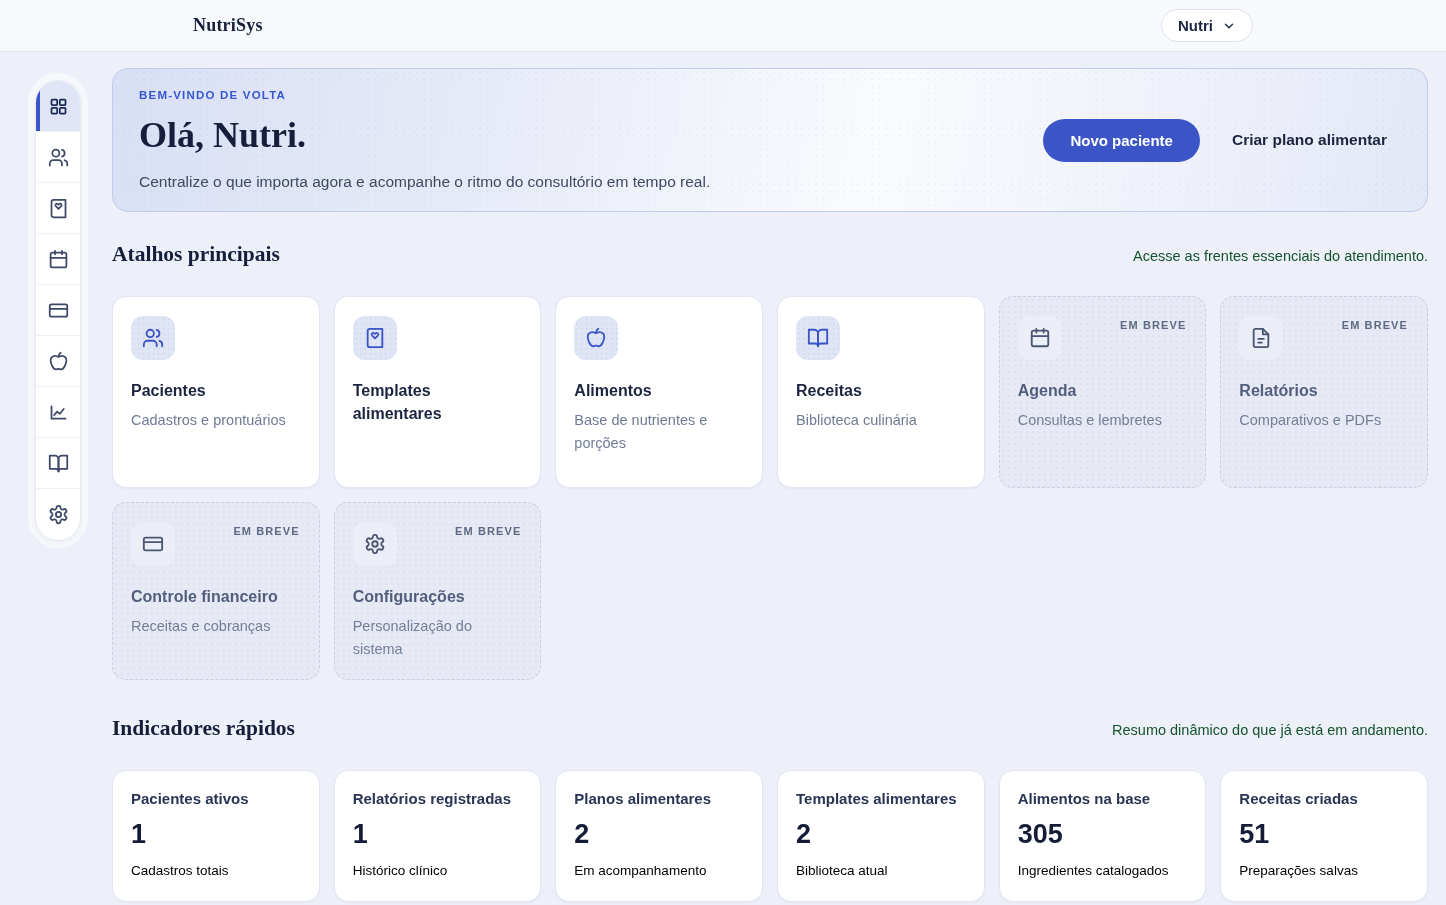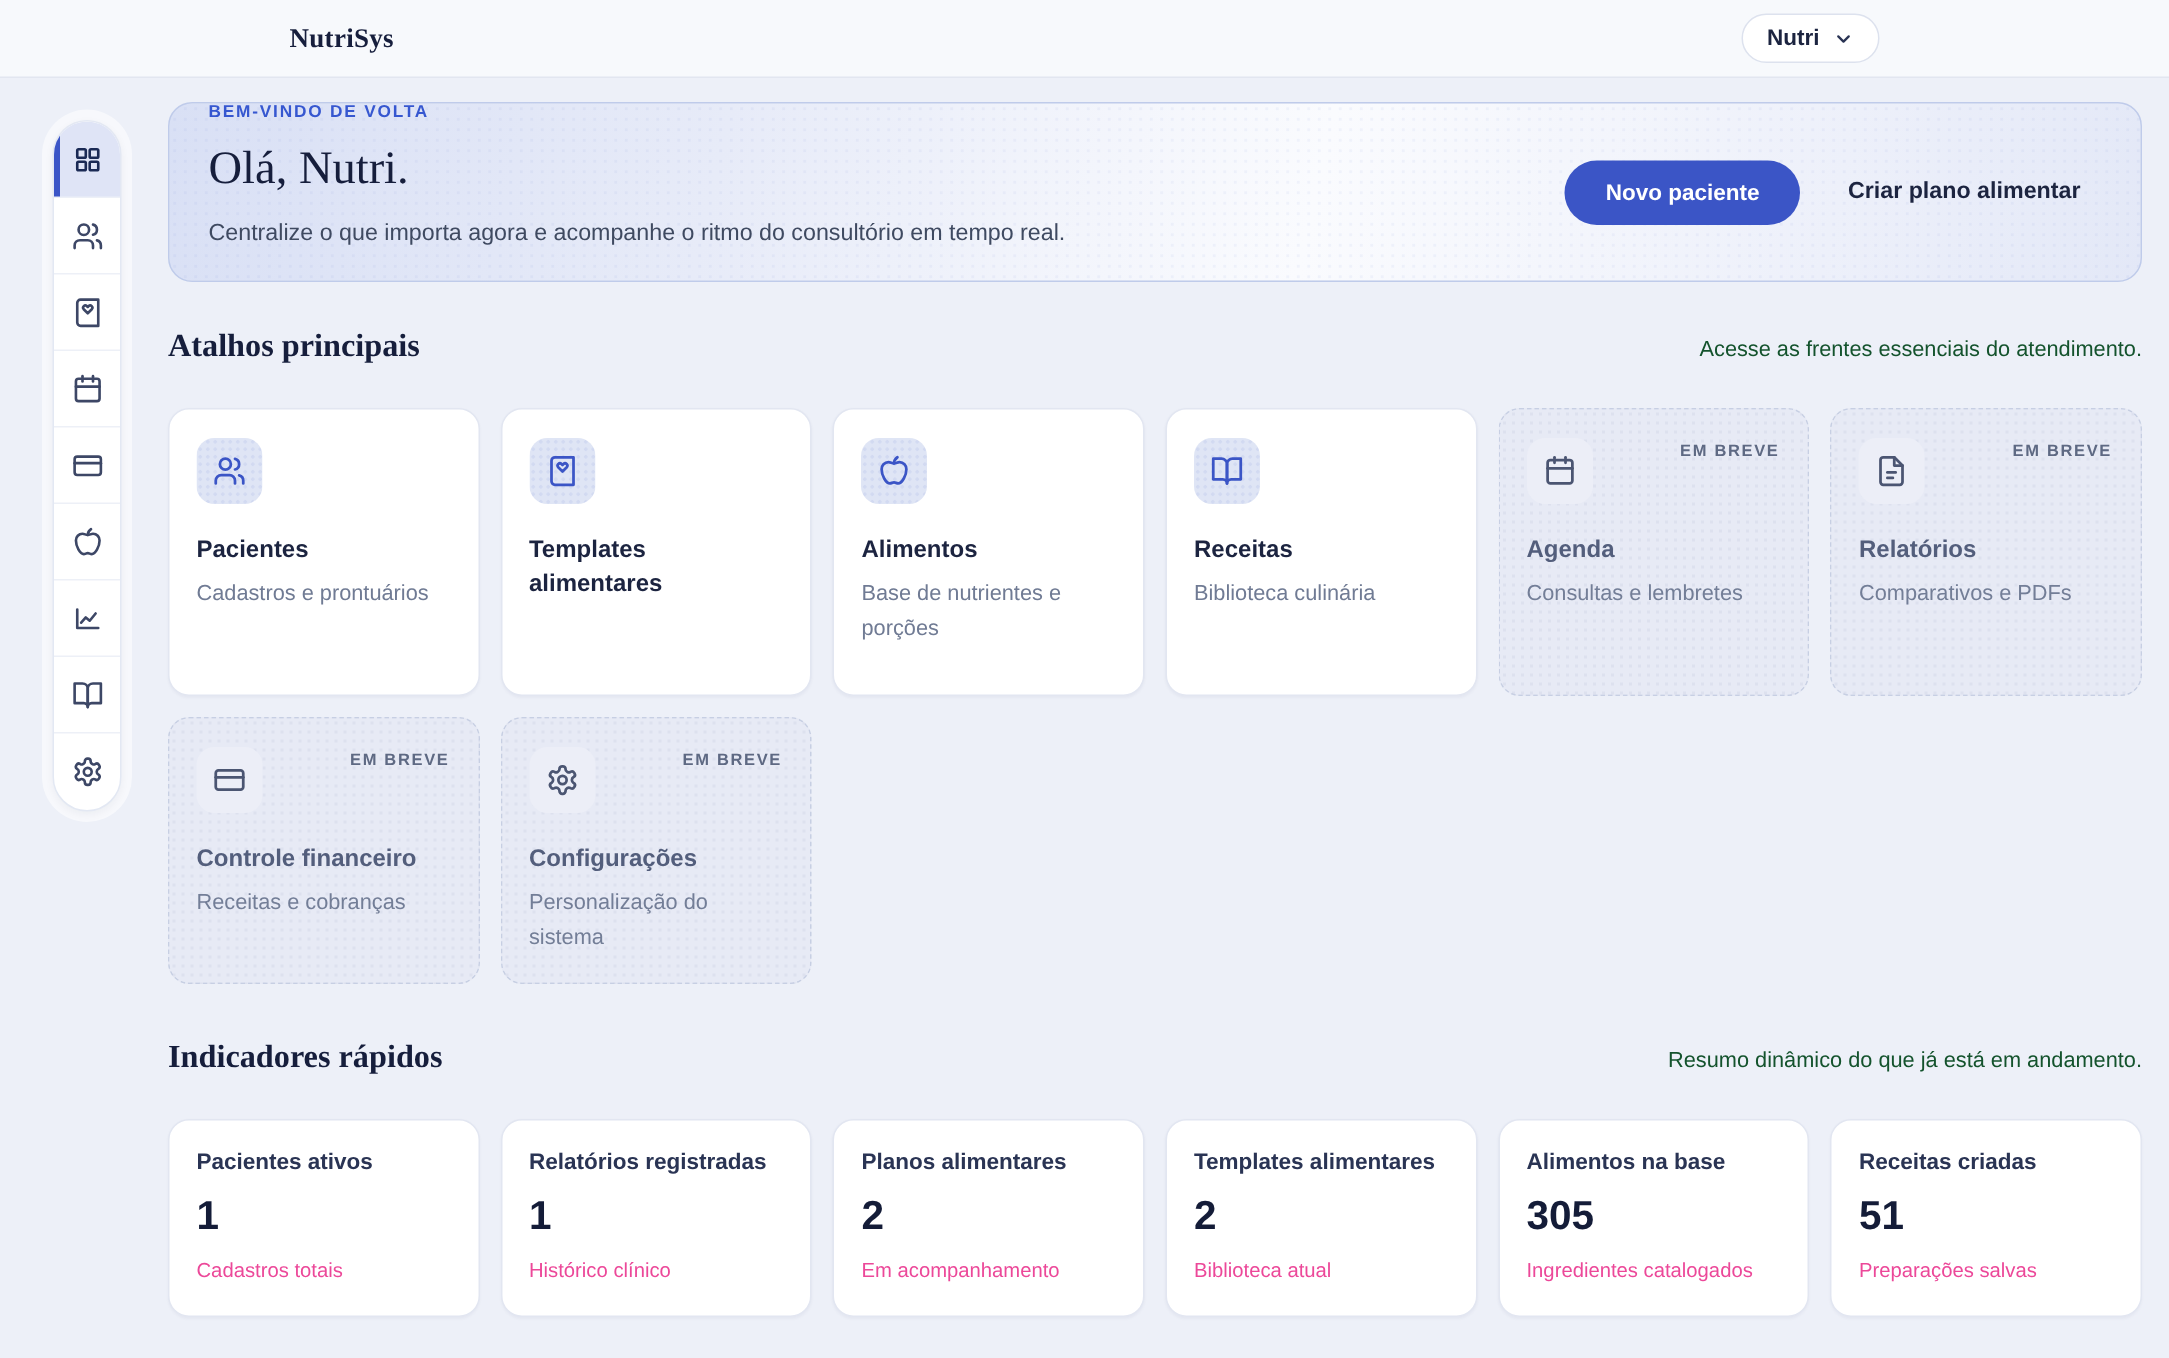--- a/index.html
+++ b/index.html
@@ -43,33 +43,33 @@
   .side-item:last-child { border-bottom:none; }
   .side-item.active { background:#dfe4f6; color:#1b2a55; }
   .side-item.active::before {
     content:""; position:absolute; left:0; top:0; bottom:0; width:4px; background:#3b55c7;
   }
   .side-item svg { display:block; }
   
   .main { padding:16px 18px 0 112px; }
   
   .hero {
-    height:120px; border:1px solid #bfcbea; border-radius:16px;
+    height:144px; border:1px solid #bfcbea; border-radius:16px;
     background:
       radial-gradient(rgba(59,85,198,0.05) 1px, transparent 1px),
       linear-gradient(103deg, #d9e0f5 0%, #e7ebf8 28%, #fafbfe 58%, #edf0fa 84%, #e3e8f7 100%);
     background-size:7px 7px, 100% 100%;
-    display:flex; justify-content:space-between;
+    display:flex; align-items:center; justify-content:space-between;
     padding:0 40px 0 26px; margin-bottom:30px;
   }
   .hero-eyebrow {
     font-size:11.5px; font-weight:700; letter-spacing:1.2px; color:#3657d0;
   }
   .hero-title {
-    font-family:"Liberation Serif", serif; font-weight:400; font-size:31px; color:#161e3c;
+    font-family:"Liberation Serif", serif; font-weight:700; font-size:36px; color:#161e3c;
     margin-top:13px;
   }
   .hero-sub { font-size:15.5px; color:#3f4a61; margin-top:17px; }
   .hero-actions { display:flex; align-items:center; gap:32px; flex-shrink:0; }
   .btn-primary {
     background:#3b55c6; color:#ffffff; border:none; border-radius:999px;
     padding:13px 27px; font-size:15px; font-weight:700; cursor:pointer;
     font-family:"Liberation Sans", sans-serif;
   }
   .btn-ghost {
@@ -114,21 +114,21 @@
     font-size:11px; font-weight:700; letter-spacing:1.1px; color:#5e6983;
   }
   .shortcut-rows { display:flex; flex-direction:column; gap:14px; margin-bottom:36px; }
   
   .stat-card {
     background:#ffffff; border:1px solid #e2e6f1; border-radius:14px; padding:19px 18px;
     min-height:132px; box-shadow:0 1px 2px rgba(23,34,64,.04);
   }
   .stat-label { font-size:15px; font-weight:700; color:#2a3454; }
   .stat-value { font-size:27px; font-weight:800; color:#141c38; margin-top:12px; }
-  .stat-caption { font-size:13.5px; color:#ec4899; margin-top:13px; }
+  .stat-caption { font-size:13.5px; color:#000000; margin-top:13px; }
 </style>
 </head>
 <body>
 
 <div class="topbar">
   <div class="topbar-inner">
     <div class="logo">NutriSys</div>
     <div class="user-pill">
       <span>Nutri</span>
       <span>

